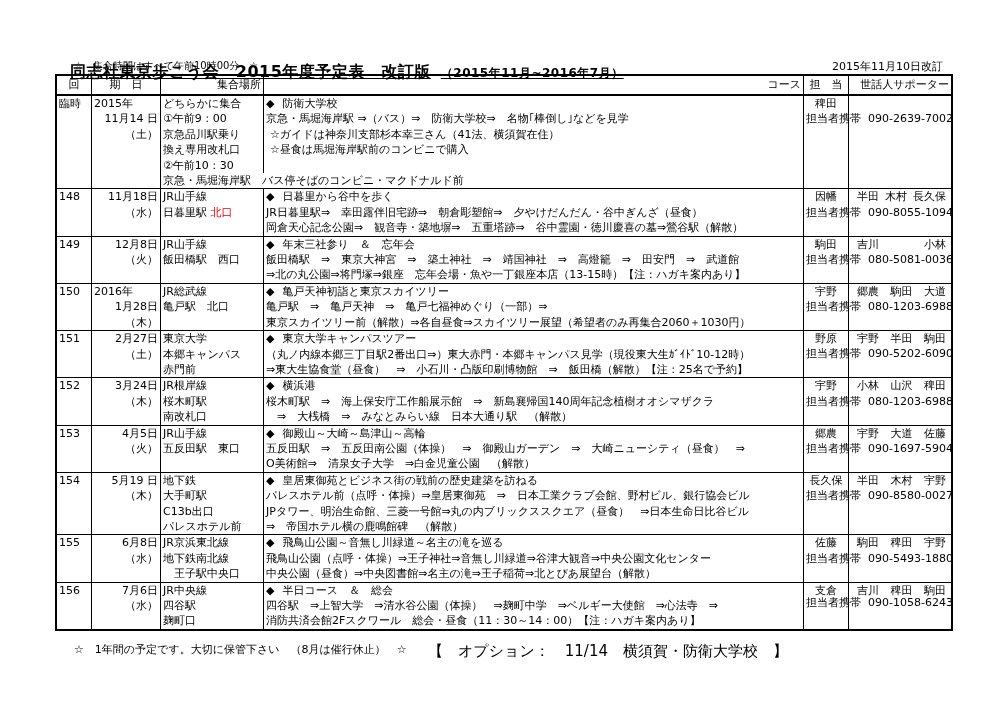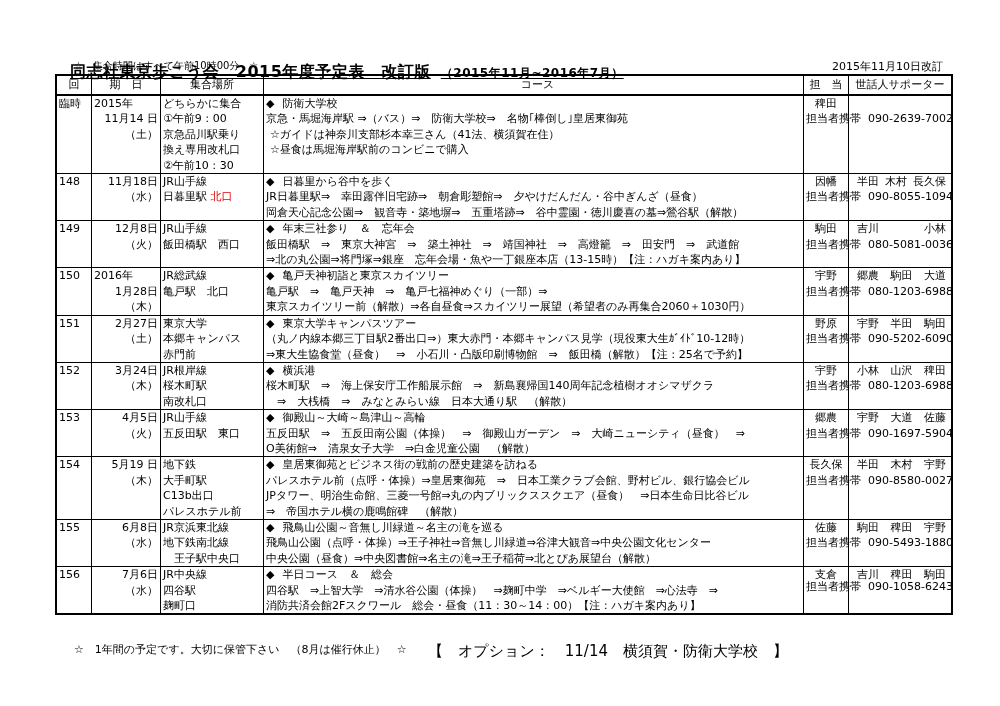--- a/index.html
+++ b/index.html
@@ -23,21 +23,21 @@
     table.sched {
       position: absolute; left: 55px; top: 74px; width: 898px;
       border-collapse: collapse; table-layout: fixed;
       font-size: 11px; line-height: 15.4px;
     }
     table.sched th, table.sched td {
       border: 1px solid #000; padding: 0 2px; vertical-align: top; overflow: hidden; white-space: nowrap;
     }
     table.sched { border: 2px solid #000; }
     table.sched thead th {
-      font-weight: normal; text-align: center; height: 18px; line-height: 18px;
+      font-weight: normal; text-align: right; height: 18px; line-height: 18px;
       border-bottom: 2px solid #000;
     }
     th.c-no, td.c-no { width: 30px; }
     th.c-date, td.c-date { width: 64px; }
     th.c-place, td.c-place { width: 98px; }
     th.c-course, td.c-course { width: 535px; }
     th.c-lead, td.c-lead { width: 40px; }
     th.c-sup { width: auto; }
     th.center { text-align: center !important; }
     td.c-date { text-align: right; }
@@ -85,31 +85,38 @@
         </td>
         <td class="c-place" style="border-bottom: none;">
           <span class="line"><span>どちらかに集合</span></span>
           <span class="line"><span>①午前9：00</span></span>
           <span class="line"><span>京急品川駅乗り</span></span>
           <span class="line"><span>換え専用改札口</span></span>
           <span class="line"><span>②午前10：30</span></span>
         </td>
         <td class="c-course" style="border-bottom: none;">
           <span class="line"><span class="diamond">◆</span><span>防衛大学校</span></span>
-          <span class="line">京急・馬堀海岸駅 ⇒（バス）⇒　防衛大学校⇒　名物｢棒倒し｣皇居東御苑</span>
+          <span class="line">京急・馬堀海岸駅 ⇒（バス）⇒　防衛大学校⇒　名物｢棒倒し｣などを見学</span>
           <span class="line ind">☆ガイドは神奈川支部杉本幸三さん（41法、横須賀在住）</span>
           <span class="line ind">☆昼食は馬堀海岸駅前のコンビニで購入</span>
         </td>
         <td class="c-lead" style="border-right: none; overflow: visible; position: relative; border-bottom: none;">
           <span class="line">稗田</span>
           <span class="line" style="position:absolute;left:2px;top:15.4px;white-space:nowrap;z-index:2;background:transparent"><span>担当者携帯</span>&nbsp;&nbsp;<span>090-2639-7002</span></span>
         </td>
         <td class="c-sup" style="border-left: 1px solid rgb(0, 0, 0); border-bottom: none;">
           <span class="line sup-names">&nbsp;</span>
         </td>
+      </tr>
+      <tr>
+        <td style="border-top:none"></td>
+        <td style="border-top:none"></td>
+        <td colspan="2" style="border-top:none">京急・馬堀海岸駅　バス停そばのコンビニ・マクドナルド前</td>
+        <td style="border-top:none;border-right:none"></td>
+        <td style="border-top:none;border-left:1px solid #000"></td>
       </tr>
       <tr>
         <td class="c-no">148</td>
         <td class="c-date">
           <span class="line">11月18日</span>
           <span class="line">（水）</span>
         </td>
         <td class="c-place">
           <span class="line"><span>JR山手線</span></span>
           <span class="line"><span>日暮里駅</span> <span class="red">北口</span></span>

